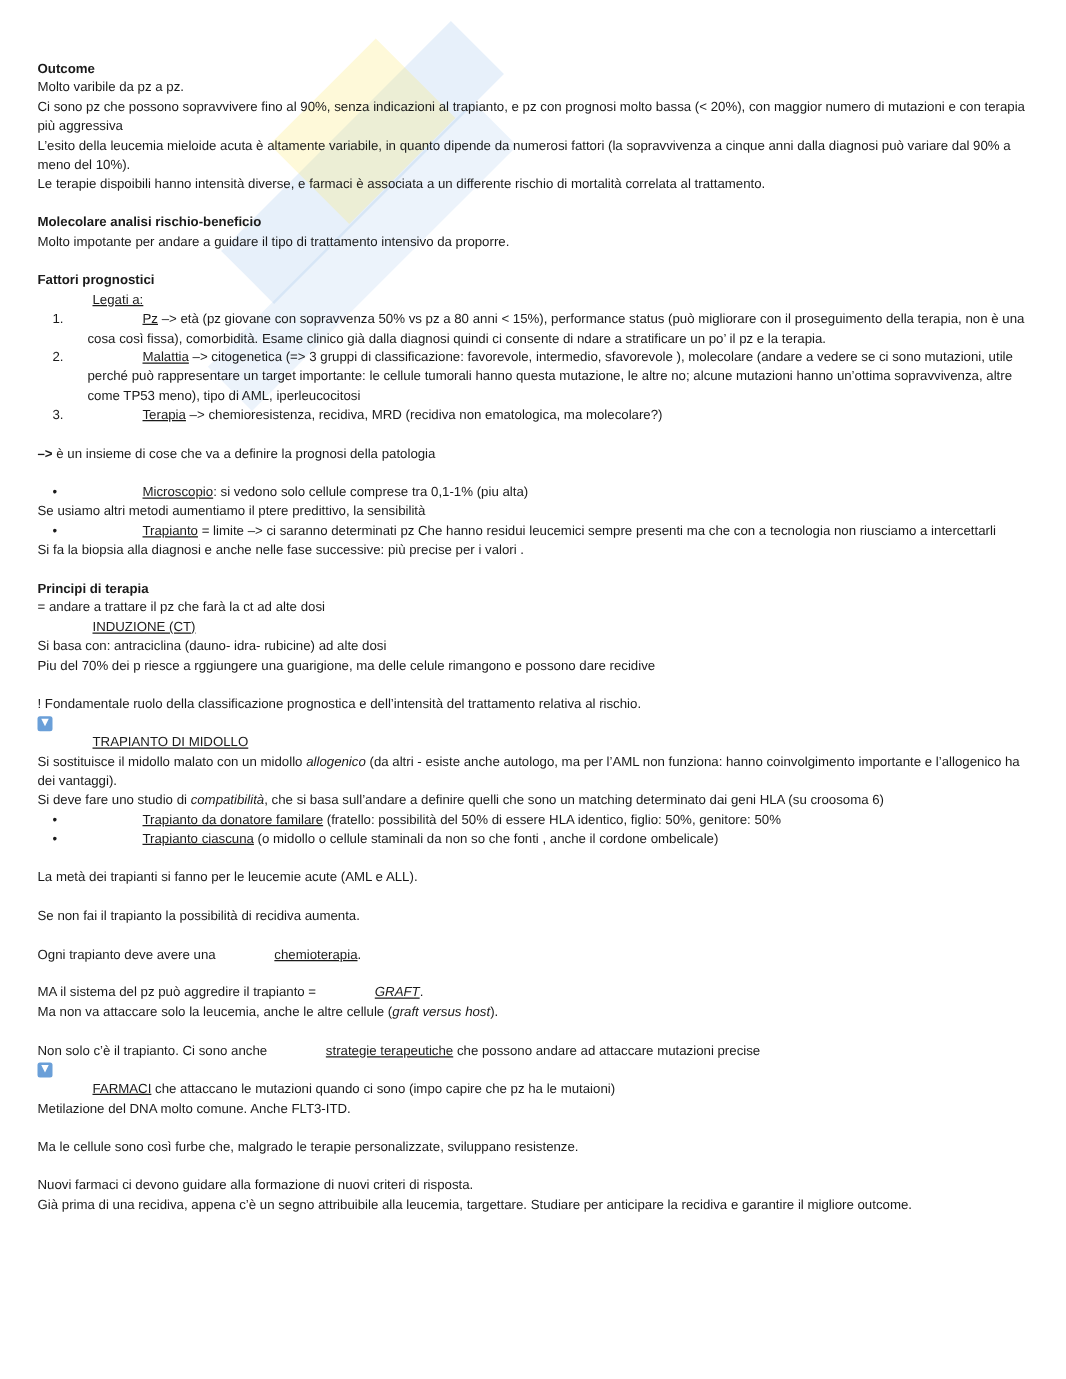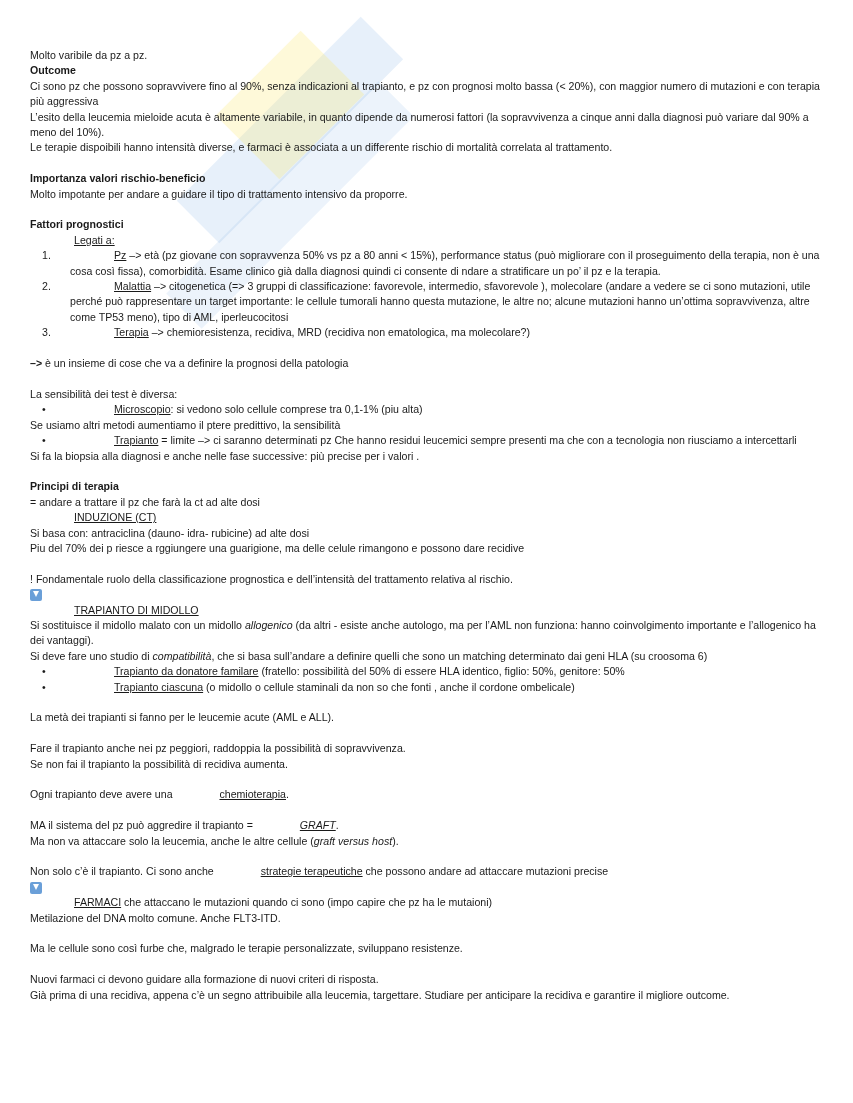--- a/index.html
+++ b/index.html
@@ -33,28 +33,28 @@
 <body>
 
 <div class="watermark">
   <div class="wm-band1"></div>
   <div class="wm-band2"></div>
   <div class="wm-yellow"></div>
 </div>
 
 <div class="page">
 
+  <p class="p h">Outcome</p>
   <p class="p">Molto varibile da pz a pz.</p>
-  <p class="p h">Outcome</p>
   <p class="p">Ci sono pz che possono sopravvivere fino al 90%, senza indicazioni al trapianto, e pz con prognosi molto bassa (&lt; 20%), con maggior numero di mutazioni e con terapia più aggressiva</p>
   <p class="p">L’esito della leucemia mieloide acuta è altamente variabile, in quanto dipende da numerosi fattori (la sopravvivenza a cinque anni dalla diagnosi può variare dal 90% a meno del 10%).</p>
   <p class="p">Le terapie dispoibili hanno intensità diverse, e farmaci è associata a un differente rischio di mortalità correlata al trattamento.</p>
   <div class="gap"></div>
 
-  <p class="p h">Importanza valori rischio-beneficio</p>
+  <p class="p h">Molecolare analisi rischio-beneficio</p>
   <p class="p">Molto impotante per andare a guidare il tipo di trattamento intensivo da proporre.</p>
   <div class="gap"></div>
 
   <p class="p h">Fattori prognostici</p>
   <p class="p"><span class="u">Legati a:</span></p>
   <ol class="num">
     <li>
       <span class="n">1.</span>
       <span class="u">Pz</span><span> –&gt; età (pz giovane con sopravvenza 50% vs pz a 80 anni &lt; 15%), performance status (può migliorare con il proseguimento della terapia, non è una cosa così fissa), comorbidità. Esame clinico già dalla diagnosi quindi ci consente di ndare a stratificare un po’ il pz e la terapia.</span>
     </li>
@@ -64,21 +64,20 @@
     </li>
     <li>
       <span class="n">3.</span>
       <span class="u">Terapia</span><span> –&gt; chemioresistenza, recidiva, MRD (recidiva non ematologica, ma molecolare?)</span>
     </li>
   </ol>
   <div class="gap"></div>
   <p class="p"><span class="h">–&gt;</span><span> è un insieme di cose che va a definire la prognosi della patologia</span></p>
   <div class="gap"></div>
 
-  <p class="p">La sensibilità dei test è diversa:</p>
   <ul class="bul">
     <li><span class="b">•</span><span class="u">Microscopio</span><span>: si vedono solo cellule comprese tra 0,1-1% (piu alta)</span></li>
   </ul>
   <p class="p">Se usiamo altri metodi aumentiamo il ptere predittivo, la sensibilità</p>
   <ul class="bul">
     <li><span class="b">•</span><span class="u">Trapianto</span><span> = limite –&gt; ci saranno determinati pz Che hanno residui leucemici sempre presenti ma che con a tecnologia non riusciamo a intercettarli</span></li>
   </ul>
   <p class="p">Si fa la biopsia alla diagnosi e anche nelle fase successive: più precise per i valori .</p>
   <div class="gap"></div>
 
@@ -93,21 +92,20 @@
   <p class="p"><span class="u">TRAPIANTO DI MIDOLLO</span></p>
   <p class="p"><span>Si sostituisce il midollo malato con un midollo </span><span class="i">allogenico</span><span> (da altri - esiste anche autologo, ma per l’AML non funziona: hanno coinvolgimento importante e l’allogenico ha dei vantaggi).</span></p>
   <p class="p"><span>Si deve fare uno studio di </span><span class="i">compatibilità</span><span>, che si basa sull’andare a definire quelli che sono un matching determinato dai geni HLA (su croosoma 6)</span></p>
   <ul class="bul">
     <li><span class="b">•</span><span class="u">Trapianto da donatore familare</span><span> (fratello: possibilità del 50% di essere HLA identico, figlio: 50%, genitore: 50%</span></li>
     <li><span class="b">•</span><span class="u">Trapianto ciascuna</span><span> (o midollo o cellule staminali da non so che fonti , anche il cordone ombelicale)</span></li>
   </ul>
   <div class="gap"></div>
   <p class="p">La metà dei trapianti si fanno per le leucemie acute (AML e ALL).</p>
   <div class="gap"></div>
-  <p class="p">Fare il trapianto anche nei pz peggiori, raddoppia la possibilità di sopravvivenza.</p>
   <p class="p">Se non fai il trapianto la possibilità di recidiva aumenta.</p>
   <div class="gap"></div>
   <p class="p"><span>Ogni trapianto deve avere una </span><span class="u">chemioterapia</span><span>.</span></p>
   <div class="gap"></div>
   <p class="p"><span>MA il sistema del pz può aggredire il trapianto = </span><span class="u i">GRAFT</span><span>.</span></p>
   <p class="p"><span>Ma non va attaccare solo la leucemia, anche le altre cellule (</span><span class="i">graft versus host</span><span>).</span></p>
   <div class="gap"></div>
   <p class="p"><span>Non solo c’è il trapianto. Ci sono anche </span><span class="u">strategie terapeutiche</span><span> che possono andare ad attaccare mutazioni precise</span></p>
   <p class="p"><span class="arrow-icon"></span></p>
   <p class="p"><span class="u">FARMACI</span><span> che attaccano le mutazioni quando ci sono (impo capire che pz ha le mutaioni)</span></p>

